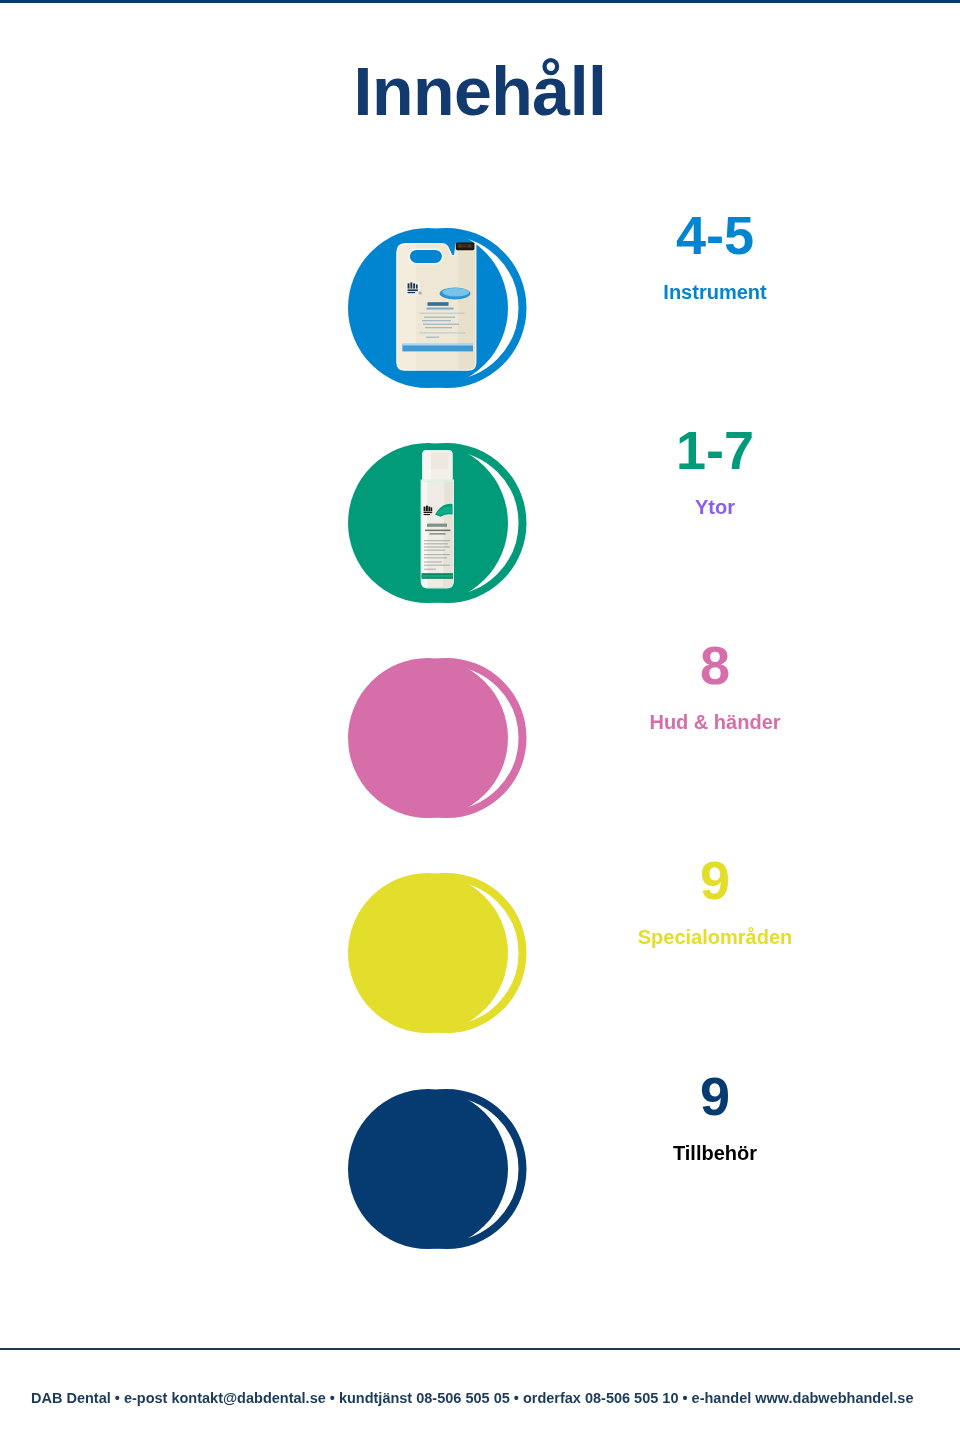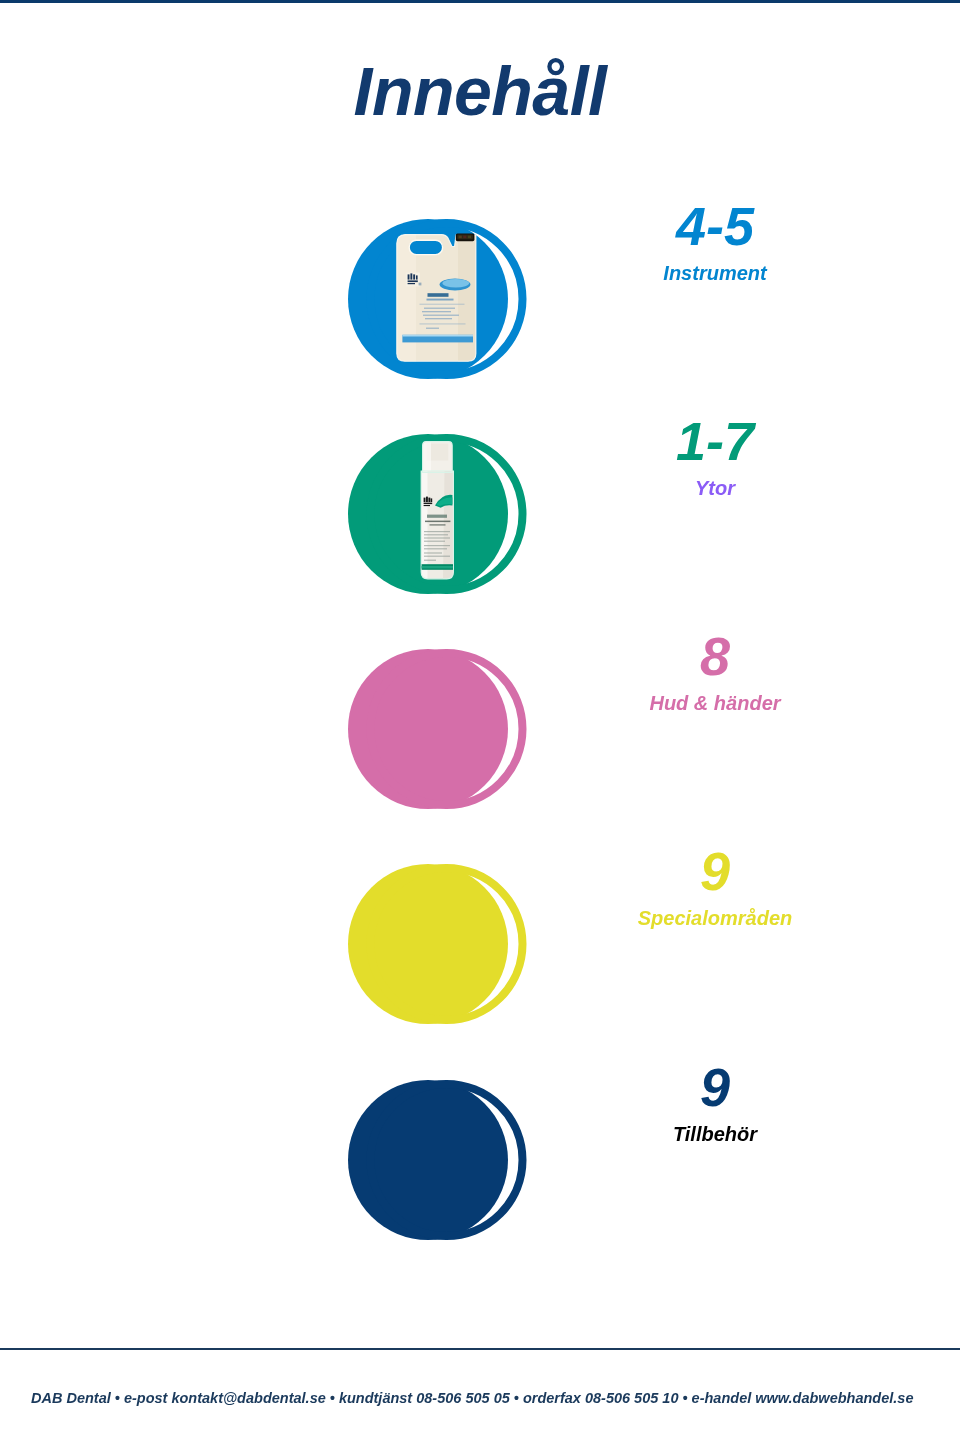--- a/index.html
+++ b/index.html
@@ -1,27 +1,27 @@
 <!DOCTYPE html>
 <html><head>
 <meta charset="utf-8">
 <title>Innehall</title>
 <style>
   html,body{margin:0;padding:0;}
   body{width:960px;height:1440px;background:#ffffff;font-family:"Liberation Sans",sans-serif;overflow:hidden;}
-  .page{position:relative;width:960px;height:1440px;background:#fff;font-style:italic;}
+  .page{position:relative;width:960px;height:1440px;background:#fff;}
   .topbar{position:absolute;left:0;top:0;width:960px;height:3px;background:#0a3a6b;}
   .title{position:absolute;left:0;top:52px;width:960px;text-align:center;
     font-size:68px;font-weight:700;color:#123a6e;letter-spacing:-0.5px;}
-  .rows{position:absolute;left:0;top:2px;width:960px;height:1068px;}
+  .rows{position:absolute;left:0;top:11px;width:960px;height:1068px;}
   .row{position:absolute;left:0;width:960px;height:200px;}
   .rowsvg{position:absolute;left:330px;top:0;}
   .rowtext{position:absolute;left:560px;top:0;width:310px;text-align:center;}
   .num{font-size:54px;font-weight:700;line-height:1;}
-  .lbl{font-size:20px;font-weight:700;line-height:1;margin-top:10px;}
+  .lbl{font-size:20px;font-weight:700;line-height:1;margin-top:20px;}
   .footer-line{position:absolute;left:0;top:1348px;width:960px;height:2px;background:#1b3a5c;}
   .footer-text{position:absolute;left:31px;top:1390px;font-size:14.5px;color:#1b3a5c;font-weight:600;}
 </style>
 </head>
 <body>
 
 <div class="page">
   <div class="topbar"></div>
   <div class="title">Innehåll</div>
   <div class="rows" id="rows">

